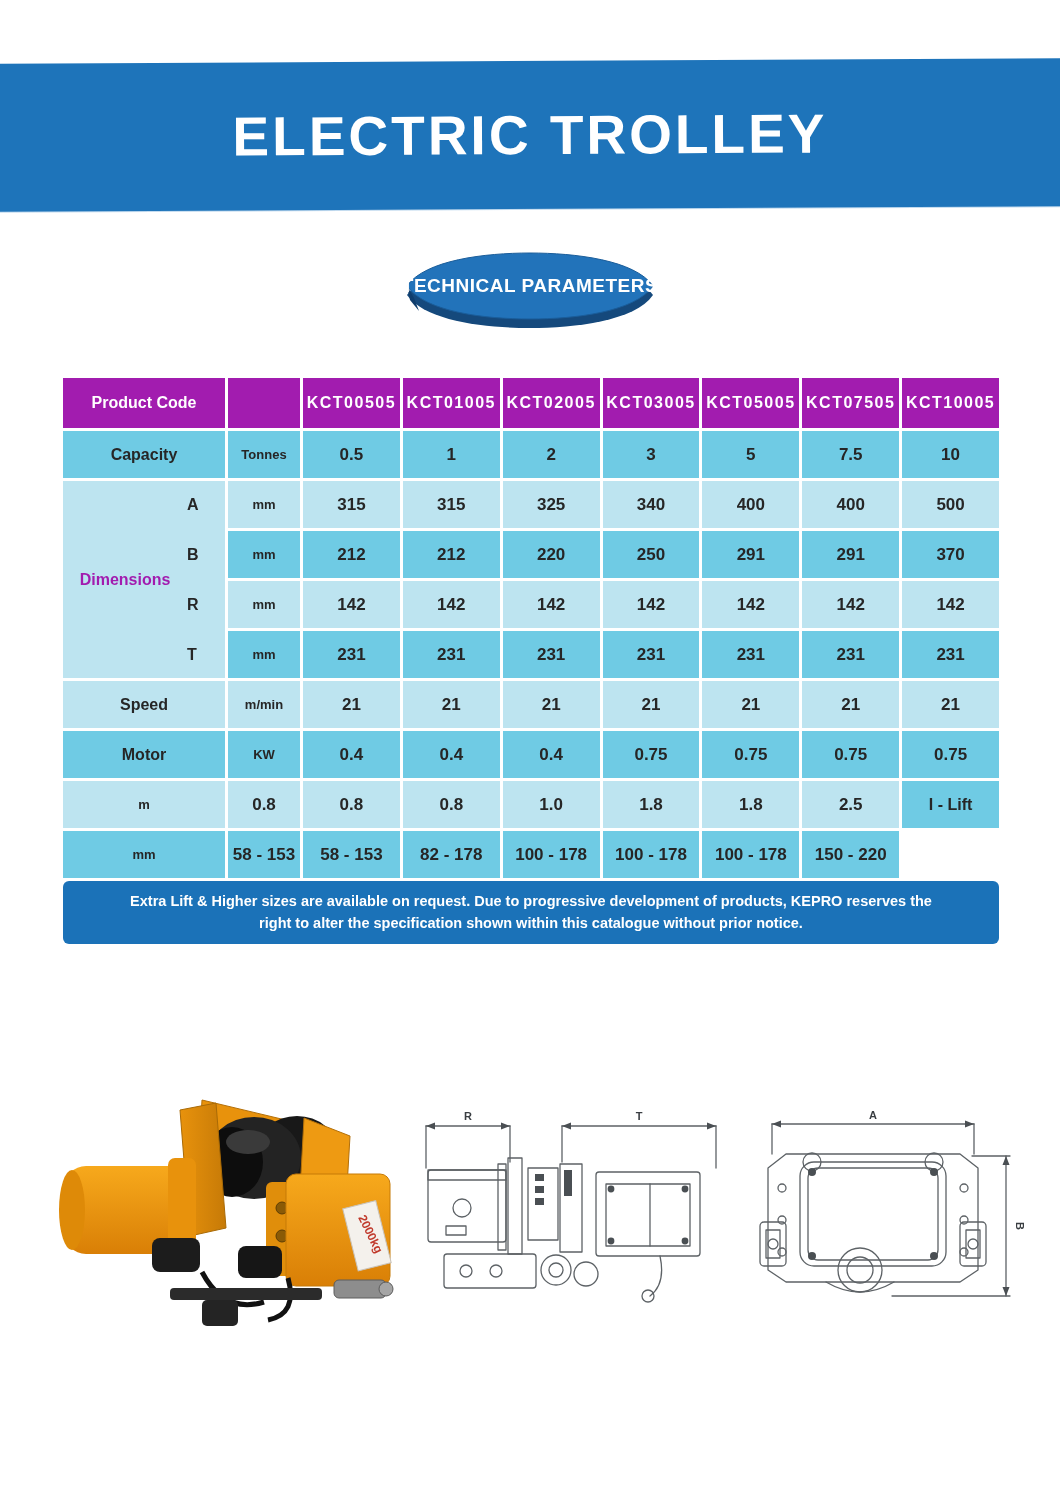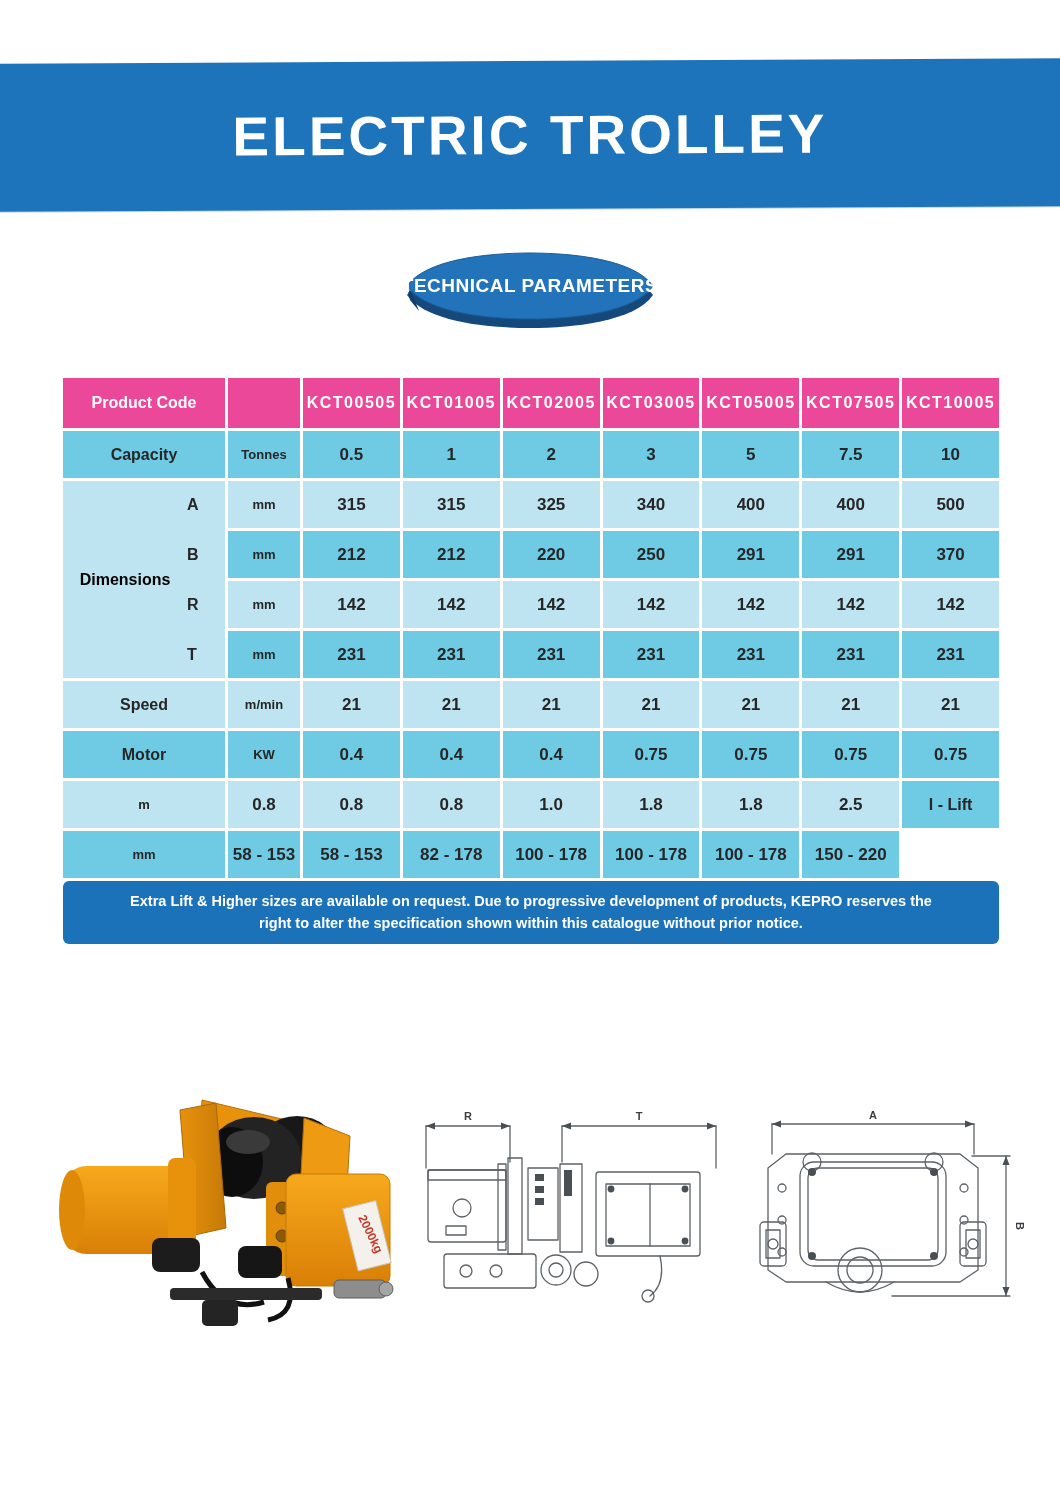--- a/index.html
+++ b/index.html
@@ -13,30 +13,30 @@
   .banner h1{margin:0;color:#ffffff;font-size:55px;font-weight:bold;letter-spacing:3px;}
 
   
   .badge{position:absolute;top:248px;left:50%;transform:translateX(-50%);width:266px;height:84px;text-decoration:underline;}
 
   
   .table-wrap{position:absolute;left:63px;top:378px;width:936px;}
   .grid{display:grid;grid-template-columns:162px 72px repeat(7,1fr);
         grid-template-rows:50px;grid-auto-rows:47px;gap:3px;}
   .cell{display:flex;align-items:center;justify-content:center;font-weight:bold;color:#262626;}
-  .cell.head{background:#ec4899;color:#ffffff;font-size:16px;}
+  .cell.head{background:#a21caf;color:#ffffff;font-size:16px;}
   .cell.head.code{letter-spacing:1.5px;font-size:16px;}
   .cell.light{background:#BDE4F0;}
   .cell.medium{background:#6FCBE4;}
   .cell.label{font-size:16px;}
   .cell.unit{font-size:13px;}
   .cell.val{font-size:17px;}
   .cell.dims{grid-row:span 4;padding:0;justify-content:stretch;}
   .dims-label{flex:1;display:flex;align-items:center;justify-content:center;
-              font-weight:bold;font-size:16px;color:#000000;}
+              font-weight:bold;font-size:16px;color:#a21caf;}
   .dims-letters{width:38px;display:flex;flex-direction:column;}
   .dims-letter{height:47px;margin-bottom:3px;display:flex;align-items:center;
                font-weight:bold;font-size:16px;color:#262626;}
   .dims-letter:last-child{margin-bottom:0;}
   .footnote{margin-top:3px;background:#1B72B8;color:#ffffff;font-weight:bold;font-size:14.5px;
             line-height:1.55;text-align:center;padding:9px 52px;box-sizing:border-box;border-radius:6px;}
 
   
   .photo{position:absolute;left:52px;top:1086px;width:348px;height:260px;}
   .drawing{position:absolute;}

